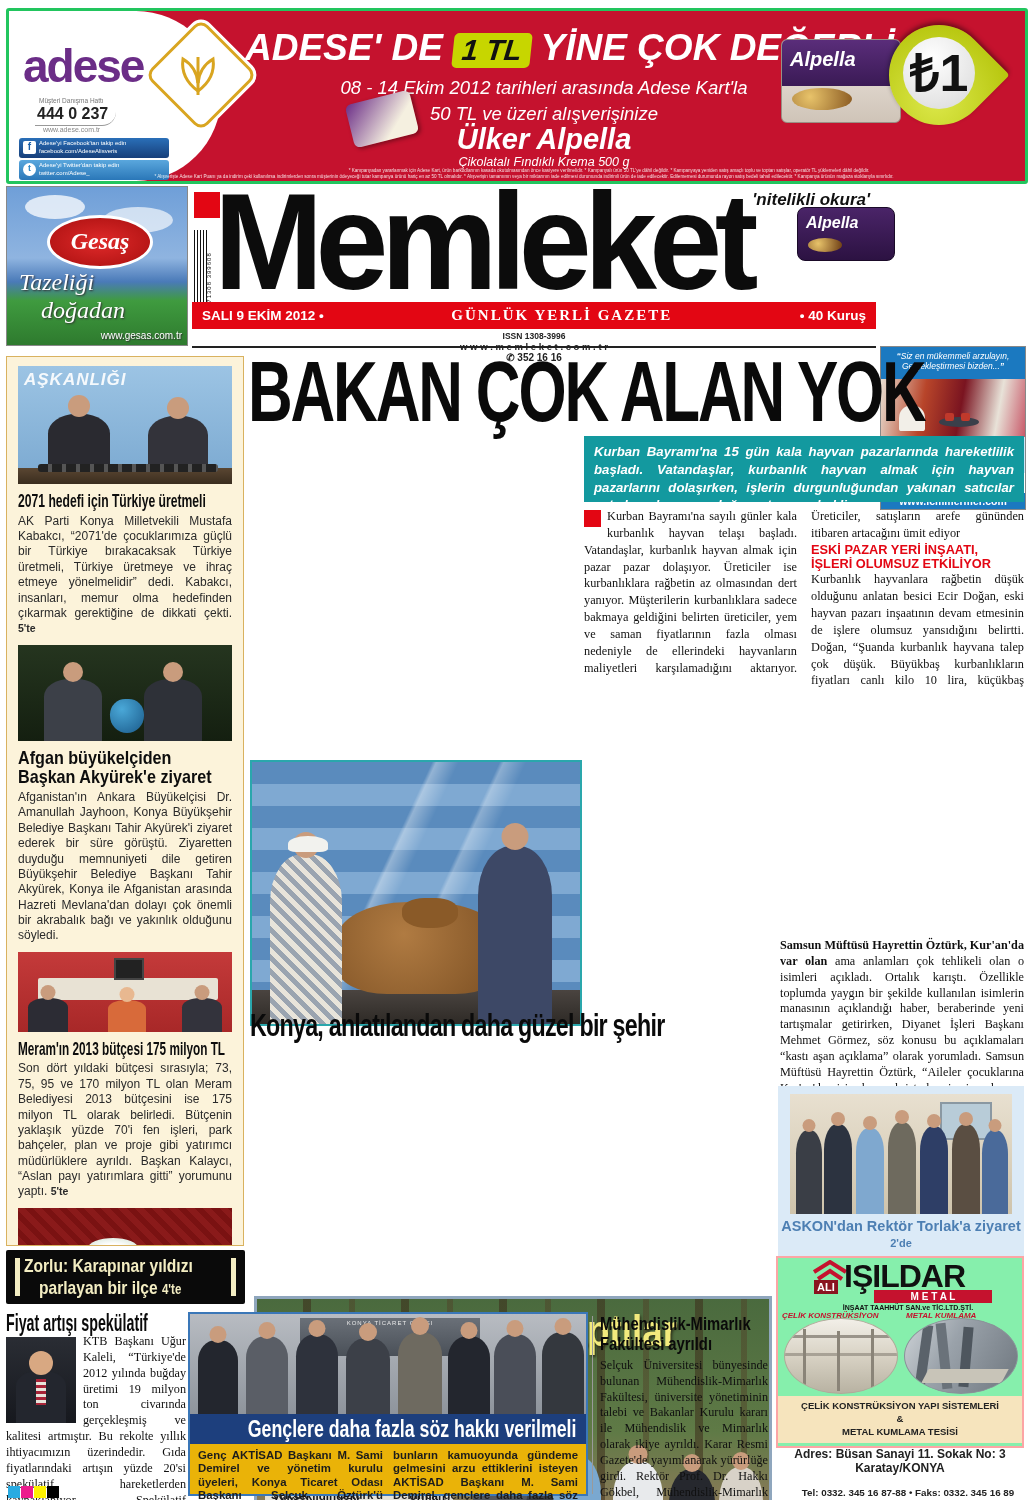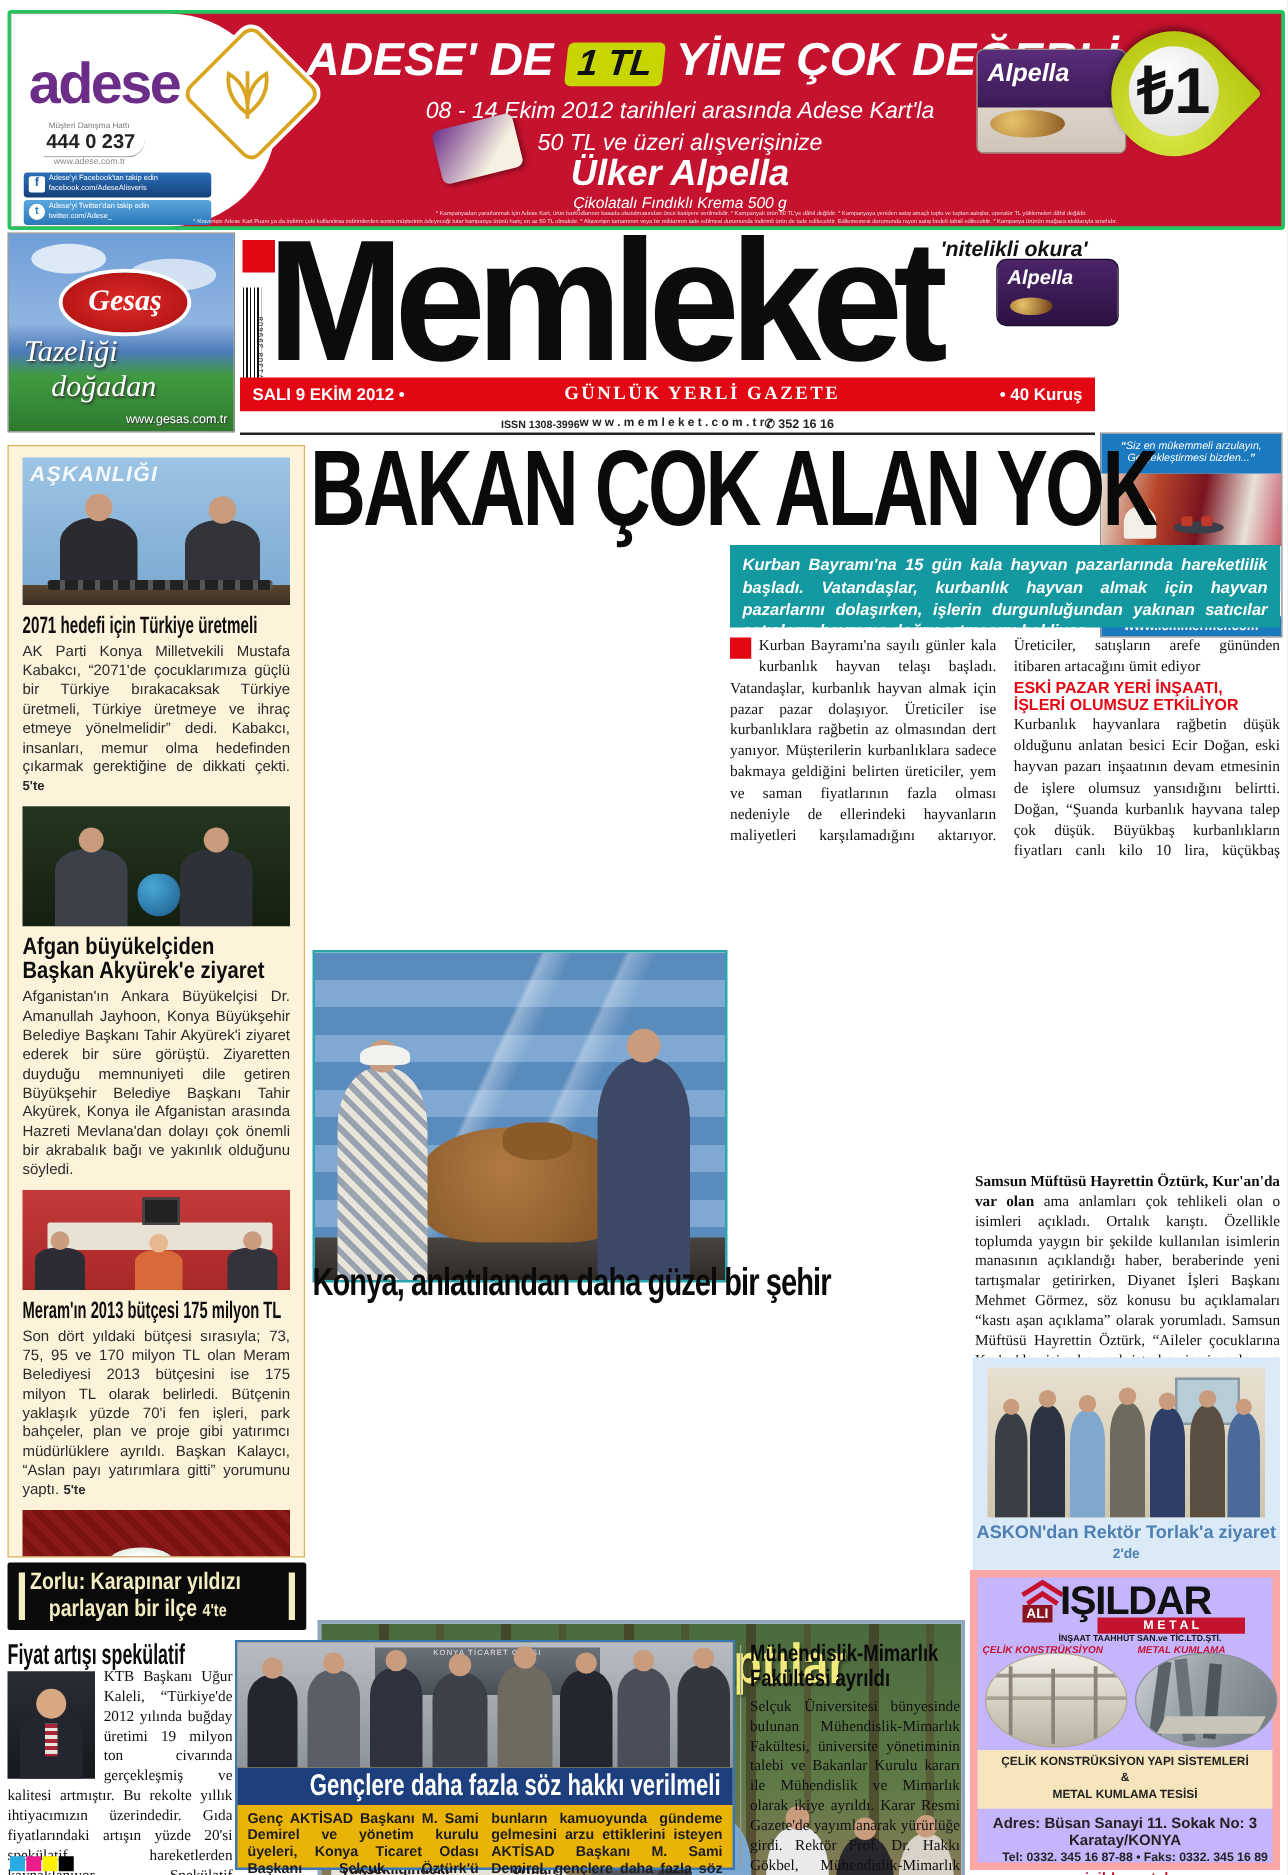--- a/index.html
+++ b/index.html
@@ -18,21 +18,21 @@
   
   .adtop{left:6px;top:8px;width:1016px;height:170px;background:#c5122e;border:3px solid #22c55e;border-radius:3px;}
   .adwhite{position:absolute;left:0;top:0;width:212px;height:100%;background:#fff;border-radius:0 150px 150px 0;}
   .chip{position:absolute;width:150px;height:20px;border-radius:3px;color:#fff;font-size:6px;line-height:1.25;padding:2px 3px 2px 20px;box-sizing:border-box;}
   .badge1tl{display:inline-block;background:#c7d600;color:#111;font-weight:bold;font-style:italic;
         padding:1px 9px;border-radius:5px;transform:skewX(-6deg);}
   
   .redbar{position:absolute;left:0;top:116px;width:100%;height:27px;background:#e30613;color:#fff;
         display:flex;align-items:center;justify-content:space-between;padding:0 10px;box-sizing:border-box;}
   .whitestrip{position:absolute;left:0;top:145px;width:100%;height:17px;border-bottom:2px solid #222;
-        display:flex;align-items:center;justify-content:center;padding:0 8px;box-sizing:border-box;}
+        display:flex;align-items:center;justify-content:space-between;padding:0 8px;box-sizing:border-box;flex-direction:column;}
   .barcode{position:absolute;left:2px;top:44px;width:15px;height:94px;
         background:repeating-linear-gradient(90deg,#111 0 1px,#fff 1px 3px,#111 3px 4px,#fff 4px 6px);}
   
   .sidebar{left:6px;top:356px;width:238px;height:890px;background:#fcf3da;border:1px solid #d9b25f;
         box-sizing:border-box;padding:9px 11px;overflow:hidden;}
   .sb-title{font-weight:bold;color:#0d0d0d;font-size:19px;line-height:1.04;margin:7px 0 3px;}
   .sb-body{font-size:12px;line-height:1.28;color:#2a2a2a;}
   .subhead{color:#e30613;font-weight:bold;font-family:"Liberation Sans",sans-serif;font-size:12.8px;line-height:1.12;}
   .lead-art{column-count:2;column-gap:14px;font-size:12.3px;line-height:1.37;color:#111;}
   .ov{position:absolute;border-radius:50%;overflow:hidden;}
@@ -306,21 +306,21 @@
   </div>
 
   <div class="abs" style="left:592px;top:1316px;width:1px;height:178px;background:#9a9a9a;"></div>
   <div class="abs" style="left:600px;top:1314px;width:168px;height:182px;">
     <div style="font-weight:bold;font-size:19px;line-height:1.05;color:#0a0a0a;margin-bottom:4px;">
       <span class="cond-b" style="--sx:.78;width:128%;">Mühendislik-Mimarlık Fakültesi ayrıldı</span>
     </div>
     <div class="serif just" style="font-size:12.2px;line-height:1.3;color:#101010;">Selçuk Üniversitesi bünyesinde bulunan Mühendislik-Mimarlık Fakültesi, üniversite yönetiminin talebi ve Bakanlar Kurulu kararı ile Mühendislik ve Mimarlık olarak ikiye ayrıldı. Karar Resmi Gazete'de yayımlanarak yürürlüğe girdi. Rektör Prof. Dr. Hakkı Gökbel, Mühendislik-Mimarlık Fakültesinin ayrılması ile Selçuk Üniversitesi bünyesindeki fakülte sayısının 22'ye yükseldiğini belirtti.</div>
   </div>
 
-  <div class="abs" style="left:776px;top:1256px;width:248px;height:240px;border:6px solid #fca5a5;box-sizing:border-box;background:#c4b5fd;">
+  <div class="abs" style="left:776px;top:1256px;width:248px;height:192px;border:2px solid #fca5a5;box-sizing:border-box;background:#86efac;">
     <div style="position:relative;height:52px;">
       <svg class="abs" style="left:34px;top:2px;" width="36" height="22" viewBox="0 0 36 22">
         <path d="M2 12 L18 2 L34 12" stroke="#c5122e" stroke-width="4" fill="none"></path>
         <path d="M6 19 L18 11 L30 19" stroke="#c5122e" stroke-width="4" fill="none"></path>
       </svg>
       <span class="abs" style="left:36px;top:22px;background:#8a1420;color:#fff;font-weight:bold;font-size:11px;padding:1px 3px;">ALI</span>
       <span class="abs" style="left:66px;top:0px;font-weight:bold;font-size:32px;letter-spacing:-1px;color:#111;">IŞILDAR</span>
       <span class="abs" style="left:96px;top:32px;width:118px;background:#c5122e;color:#fff;font-weight:bold;font-size:10px;text-align:center;padding:1px 0;">M E T A L</span>
       <span class="abs" style="left:40px;top:46px;width:180px;text-align:center;font-weight:bold;font-size:7px;color:#111;">İNŞAAT TAAHHÜT SAN.ve TİC.LTD.ŞTİ.</span>
     </div>
@@ -340,17 +340,17 @@
         <div class="abs" style="left:56px;top:8px;width:10px;height:60px;background:#4e565e;transform:rotate(5deg);"></div>
         <div class="abs" style="left:20px;bottom:10px;width:80px;height:14px;background:#c8c4b8;transform:skewX(-28deg);"></div>
       </div>
     </div>
     <div style="background:#f6e4bd;text-align:center;padding:4px 0 5px;font-weight:bold;font-size:9.5px;color:#222;line-height:1.35;">
       <span>ÇELİK KONSTRÜKSİYON YAPI SİSTEMLERİ</span><br>
       <span>&amp;</span><br>
       <span>METAL KUMLAMA TESİSİ</span>
     </div>
     <div style="text-align:center;font-size:12px;font-weight:bold;color:#222;margin-top:4px;">Adres: Büsan Sanayi 11. Sokak No: 3 Karatay/KONYA</div>
-    <div style="text-align:center;font-size:9.8px;font-weight:bold;color:#222;margin-top:2px;padding-left:16px;">Tel: 0332. 345 16 87-88 • Faks: 0332. 345 16 89</div>
+    <div style="text-align:center;font-size:9.8px;font-weight:bold;color:#222;margin-top:12px;padding-left:16px;">Tel: 0332. 345 16 87-88 • Faks: 0332. 345 16 89</div>
     <div style="text-align:center;font-size:12px;font-weight:bold;color:#c5122e;margin-top:3px;">www.isildarmetal.com</div>
   </div>
 
 </div>
 
 </body></html>

